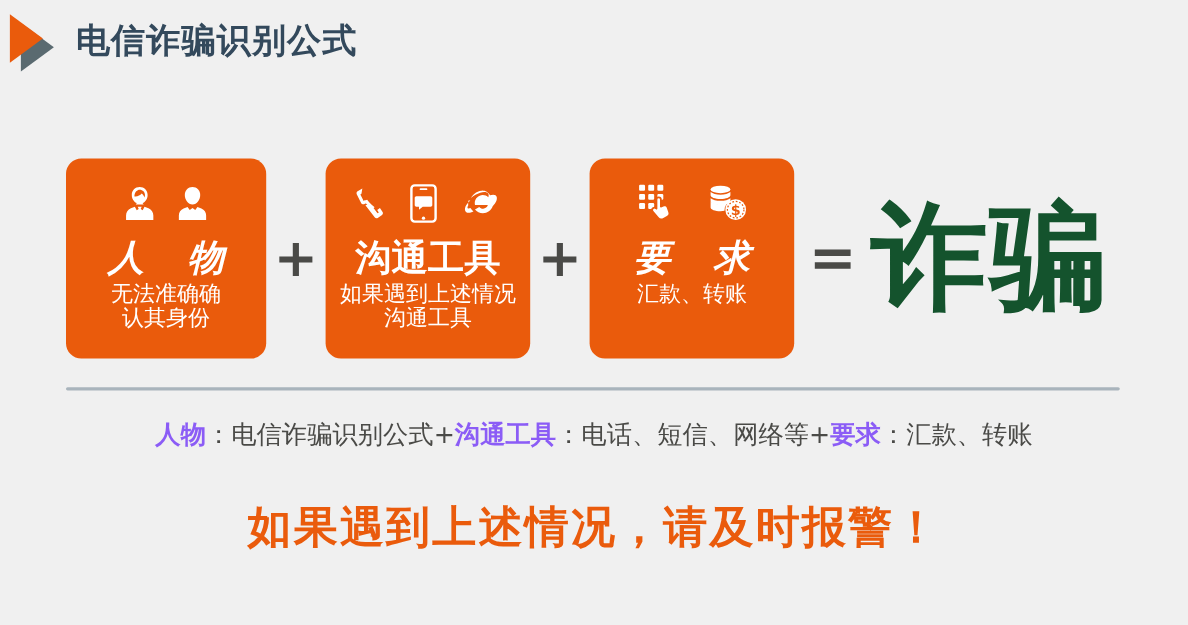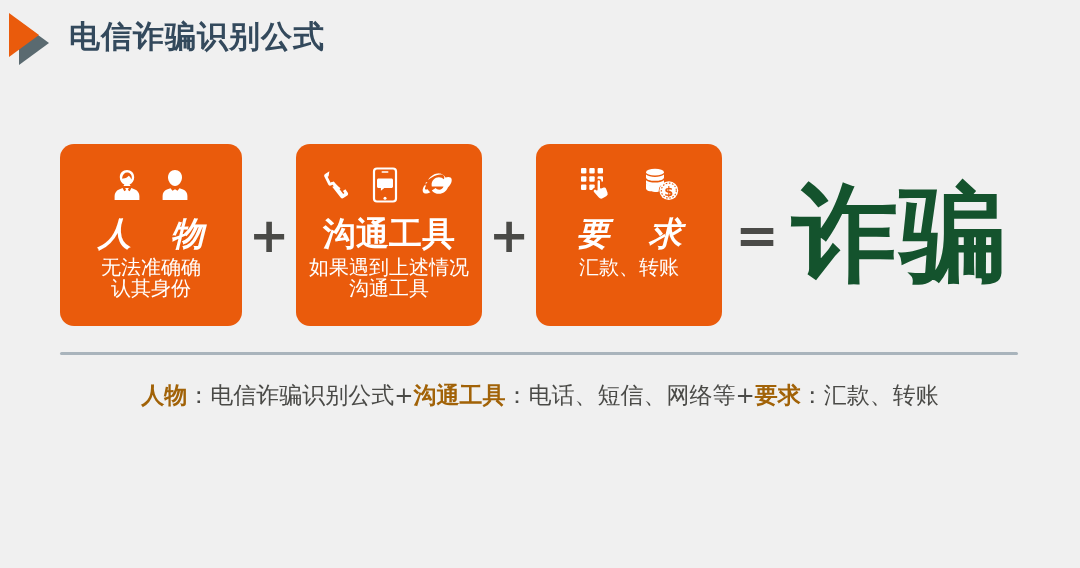--- a/index.html
+++ b/index.html
@@ -162,21 +162,21 @@
     position: absolute;
     left: 0;
     top: 380px;
     width: 1080px;
     text-align: center;
     font-size: 23px;
     color: #4a4a47;
     white-space: nowrap;
     font-family: "DejaVu Sans", "Liberation Sans", sans-serif;
   }
-  .summary b { font-weight: bold; color: #a16207; }
+  .summary b { font-weight: bold; color: #8b5cf6; }
 
   
   .warning {
     position: absolute;
     left: 0;
     top: 452px;
     width: 1080px;
     text-align: center;
     font-size: 40px;
     font-weight: bold;
@@ -288,14 +288,15 @@
 
     <div class="equals">=</div>
 
     <div class="result">诈骗</div>
   </div>
 
   <div class="divider"></div>
 
   <div class="summary"><b>人物</b><span>：电信诈骗识别公式+</span><b>沟通工具</b><span>：电话、短信、网络等+</span><b>要求</b><span>：汇款、转账</span></div>
 
+  <div class="warning">如果遇到上述情况，请及时报警！</div>
 
 </div>
 
 </body></html>

